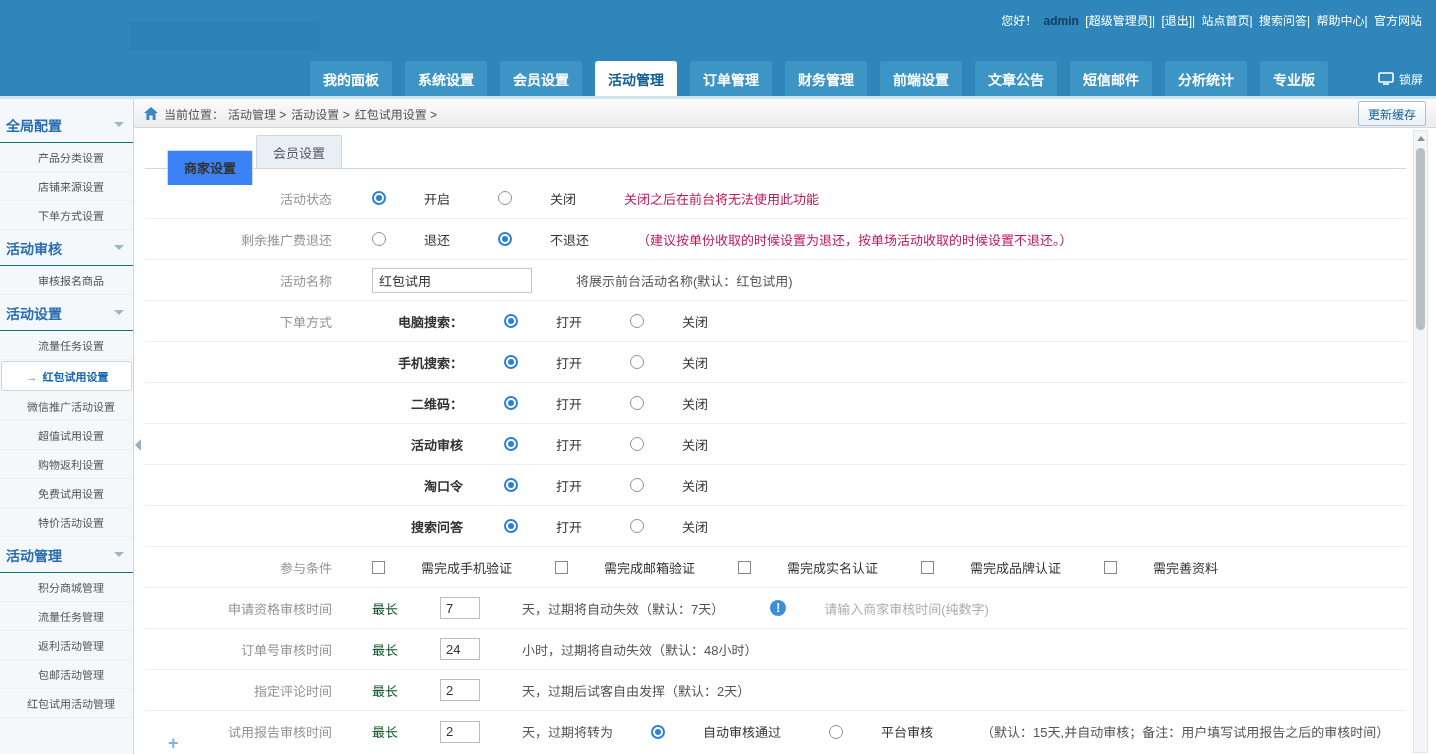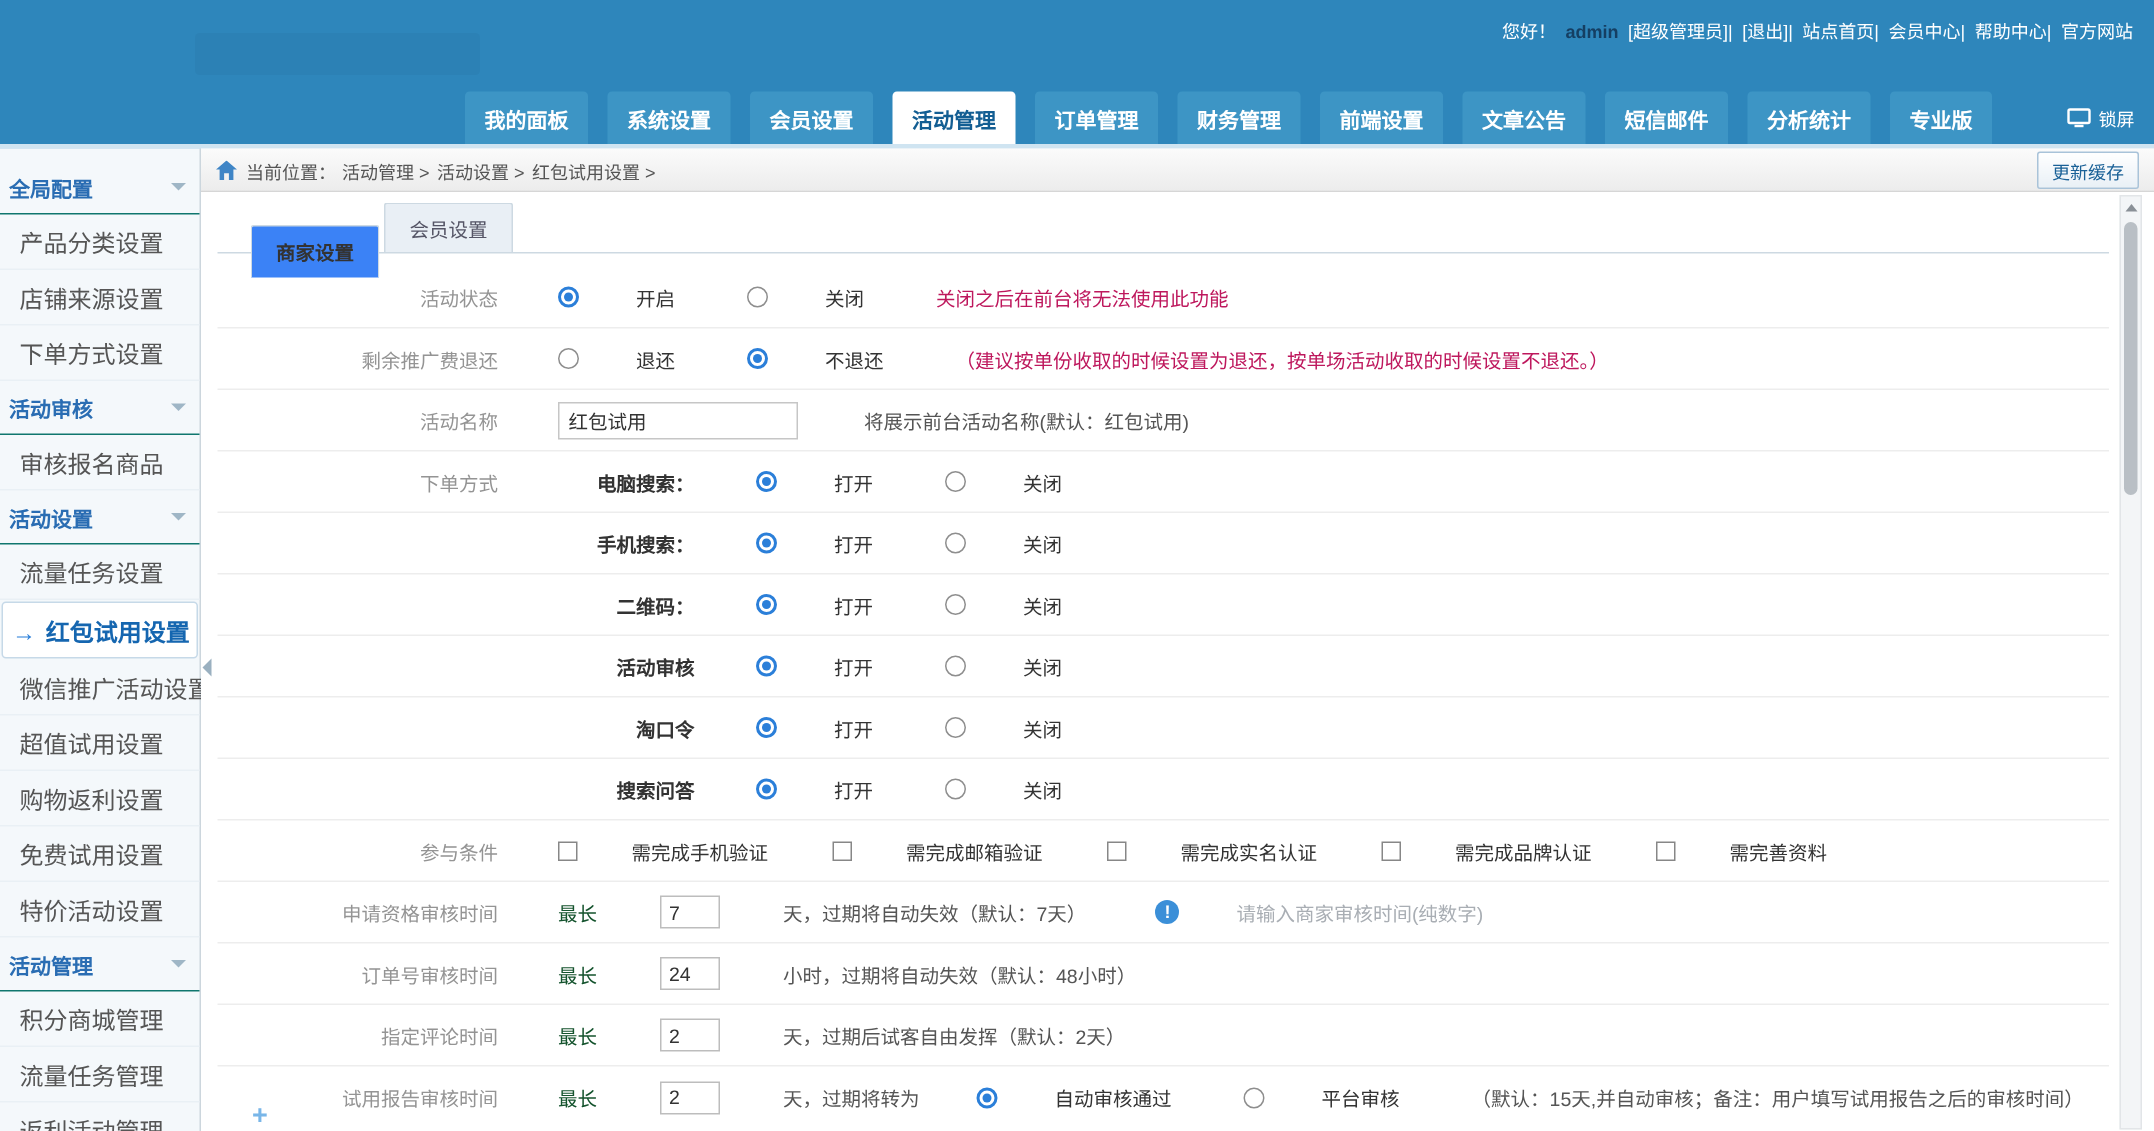--- a/index.html
+++ b/index.html
@@ -28,22 +28,22 @@
   
   .main { display:flex; height:655px; position:relative; }
 
   .sidebar { width:134px; background:#f4f8fb; border-right:1px solid #ccd6dd;
     position:relative; padding-top:8px; flex-shrink:0; }
   .sec-title { position:relative; padding:8px 10px 7px 6px; color:#2a6db3; font-size:14px;
     font-weight:bold; border-bottom:1px solid #0f766e; cursor:pointer; }
   .chev { position:absolute; right:9px; top:15px; width:0; height:0;
     border-left:5px solid transparent; border-right:5px solid transparent;
     border-top:5px solid #9fb6c6; }
-  .sitem { padding:6px 4px 6px 13px; color:#555; font-size:16px;
-    border-bottom:1px solid #e9f0f5; cursor:pointer; white-space:nowrap; }
+  .sitem { padding:6px 4px 6px 13px; color:#555; font-size:11px;
+    border-bottom:1px solid #e9f0f5; cursor:pointer; white-space:nowrap;text-align:center; }
   .sitem.active { margin:1px; border:1px solid #c6d9e8; background:#fff; border-radius:3px;
     color:#1566b0; font-weight:bold; padding-left:6px; }
   .sitem .arrow { color:#2b7fd9; font-weight:bold; margin-right:2px; }
   .collapse-handle { position:absolute; right:-8px; top:340px; width:0; height:0;
     border-top:6px solid transparent; border-bottom:6px solid transparent;
     border-right:6px solid #9ab0c0; cursor:pointer; z-index:5; }
 
   .content { flex:1; position:relative; background:#fff; }
   .crumbbar { height:29px; background:linear-gradient(#fbfbfb,#ececec);
     border-bottom:1px solid #d6d6d6; display:flex; align-items:center; padding:0 10px; color:#555; }
@@ -101,21 +101,21 @@
 
 <div class="header">
   <div class="logo-ghost"></div>
 
   <div class="topbar">
     <span>您好！</span>
     <span class="uname">admin</span>
     <span>[超级管理员]|</span>
     <span class="tlink">[退出]|</span>
     <span class="tlink">站点首页|</span>
-    <span class="tlink">会员中心|</span>
+    <span class="tlink">搜索问答|</span>
     <span class="tlink">帮助中心|</span>
     <span class="tlink">官方网站</span>
   </div>
 
   <div class="navrow">
     <div class="ntab">我的面板</div>
     <div class="ntab">系统设置</div>
     <div class="ntab">会员设置</div>
     <div class="ntab active">活动管理</div>
     <div class="ntab">订单管理</div>

